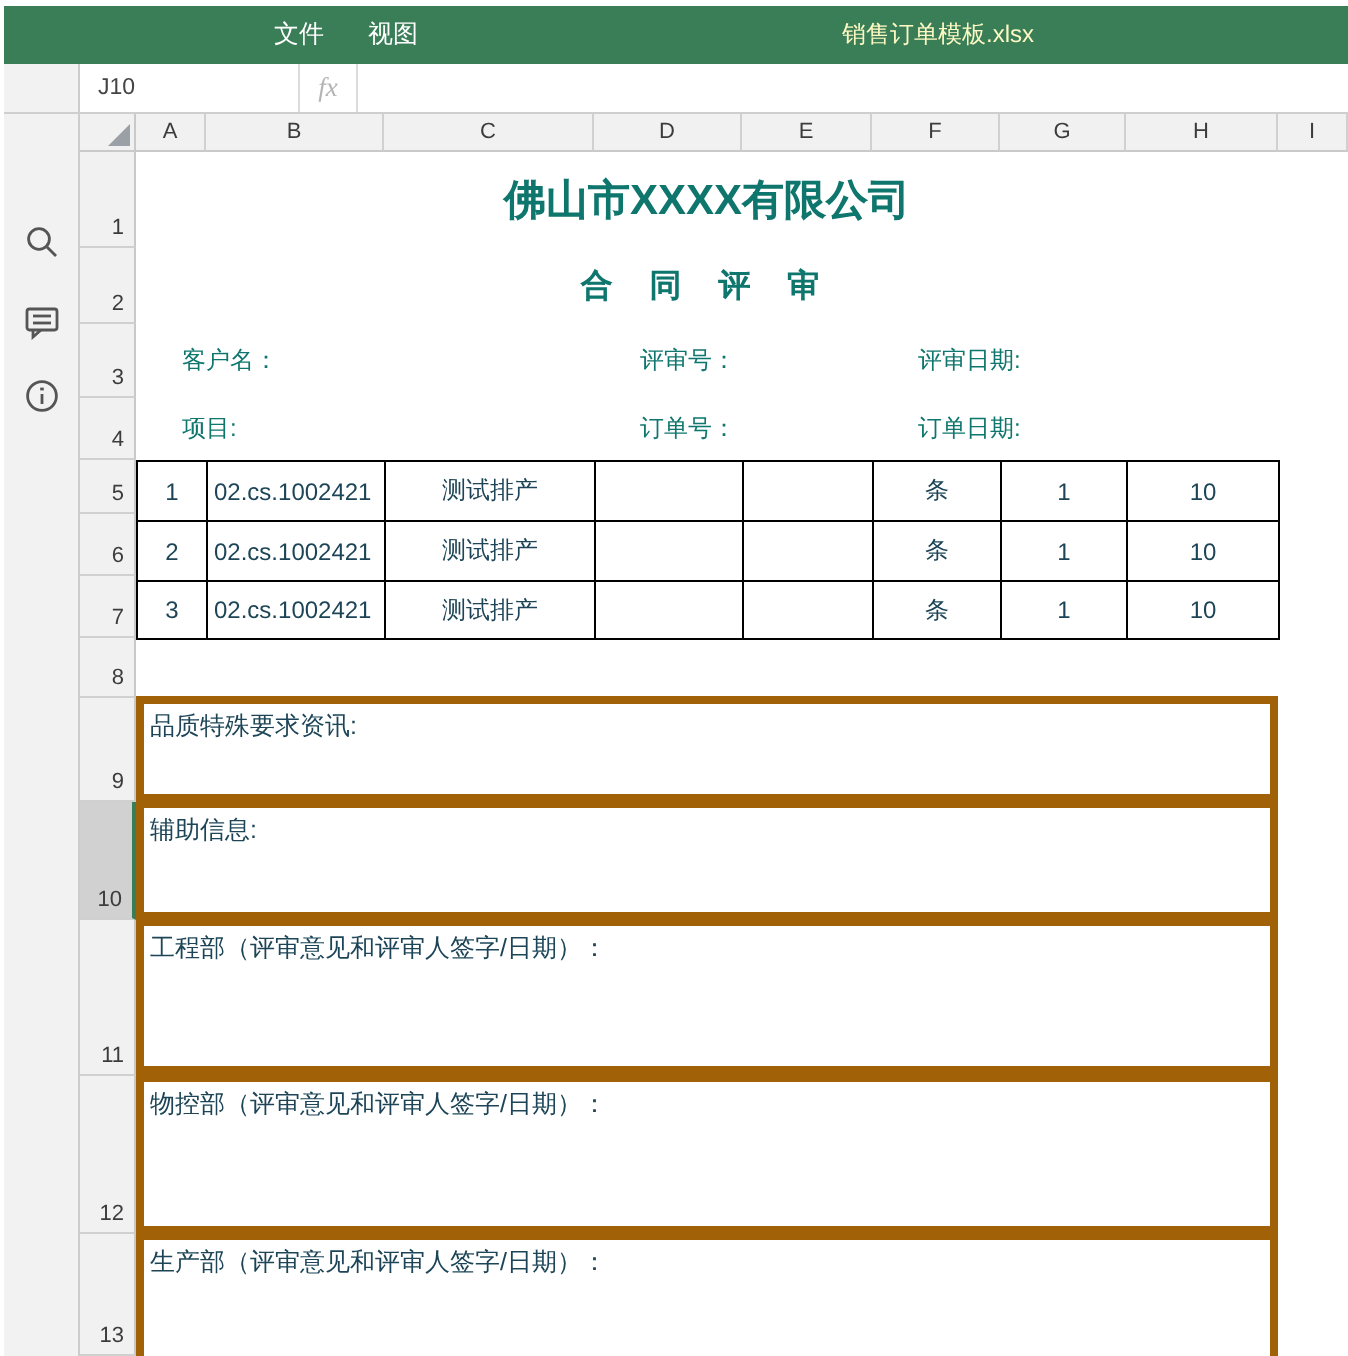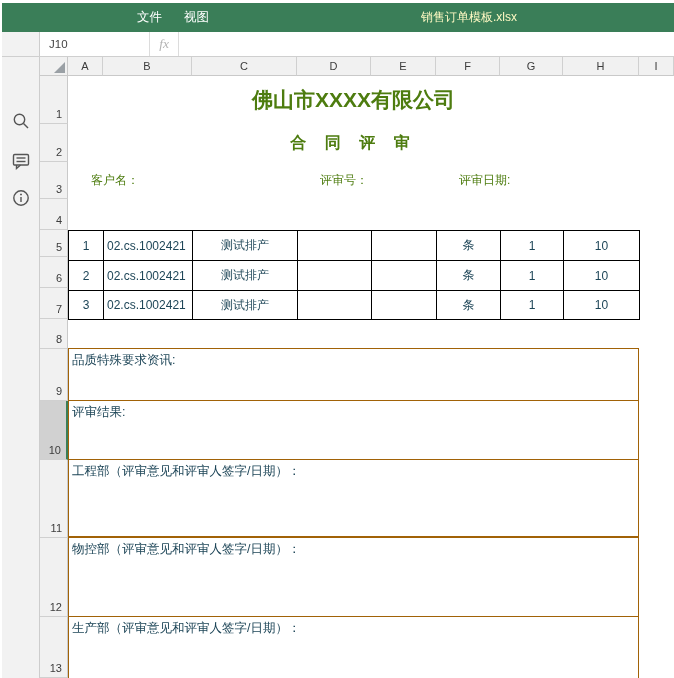--- a/index.html
+++ b/index.html
@@ -41,38 +41,38 @@
   .ch{height:19px;background:#f1f1f1;border-right:1px solid #d0d0d0;border-bottom:1px solid #c9c9c9;
       box-sizing:border-box;display:flex;align-items:center;justify-content:center;
       font-size:11px;color:#3c3c3c;}
   .rowheads{position:absolute;left:0;top:19px;width:28px;bottom:0;display:flex;flex-direction:column;}
   .rh{width:28px;background:#f1f1f1;border-right:1px solid #c9c9c9;border-bottom:1px solid #d0d0d0;
       box-sizing:border-box;display:flex;align-items:flex-end;justify-content:flex-end;
       padding:0 5px 3px 0;font-size:11px;color:#3c3c3c;}
   .rh.sel{background:#d1d1d1;border-right:2px solid #3a7e58;}
   
   .canvas{position:absolute;left:28px;top:19px;right:0;bottom:0;background:#fff;overflow:hidden;}
-  .cell-text{color:#4d7c0f;}
+  .cell-text{color:#0f766e;}
   .r1{position:absolute;top:0;left:0;width:571px;height:48px;display:flex;align-items:center;
       justify-content:center;font-size:21px;font-weight:bold;}
   .r2{position:absolute;top:48px;left:0;width:571px;height:38px;display:flex;align-items:center;
       justify-content:center;font-size:16px;font-weight:bold;letter-spacing:7px;}
   .inforow{position:absolute;left:0;width:571px;font-size:12px;margin-left:20px;}
   .r3{top:86px;height:37px;}
   .r4{top:123px;height:31px;}
   .inforow span{position:absolute;top:0;bottom:0;display:flex;align-items:center;white-space:nowrap;}
   .f-left{left:3px;} .f-mid{left:232px;} .f-right{left:371px;}
   
   .ptable{position:absolute;top:154px;left:0;border-collapse:collapse;table-layout:fixed;}
   .ptable td{border:1px solid #000;padding:0;font-size:12px;color:#1d4557;text-align:center;
              overflow:hidden;white-space:nowrap;}
   .ptable tr.hd td{font-weight:bold;}
   .ptable td.code{text-align:left;padding-left:3px;}
   
-  .section{position:absolute;left:0;width:571px;border:1px solid #a16207;box-sizing:border-box;
+  .section{position:absolute;left:0;width:571px;border:4px solid #a16207;box-sizing:border-box;
            font-size:12.5px;color:#1d4557;padding:3px 0 0 3px;background:#fff;}
   .s1{top:272px;height:53px;} .s2{top:324px;height:60px;} .s3{top:383px;height:78px;}
   .s4{top:461px;height:80px;} .s5{top:540px;height:66px;}
 </style>
 </head>
 <body>
 
 <div id="app">
 
   <div class="topbar">
@@ -149,20 +149,25 @@
     <div class="canvas">
 
       <div class="r1 cell-text">佛山市XXXX有限公司</div>
       <div class="r2 cell-text">合 同 评 审</div>
 
       <div class="inforow r3 cell-text">
         <span class="f-left">客户名：</span>
         <span class="f-mid">评审号：</span>
         <span class="f-right">评审日期:</span>
       </div>
+      <div class="inforow r4 cell-text">
+        <span class="f-left">项目:</span>
+        <span class="f-mid">订单号：</span>
+        <span class="f-right">订单日期:</span>
+      </div>
 
       <table class="ptable">
         <colgroup>
           <col style="width:35px;">
             <col style="width:89px;">
             <col style="width:105px;">
             <col style="width:74px;">
           <col style="width:65px;">
             <col style="width:64px;">
             <col style="width:63px;">
@@ -196,21 +201,21 @@
           <td></td>
           <td></td>
           <td>条</td>
           <td>1</td>
           <td>10</td>
         </tr>
       </tbody>
         </table>
 
       <div class="section s1">品质特殊要求资讯:</div>
-      <div class="section s2">评审结果:</div>
+      <div class="section s2">辅助信息:</div>
       <div class="section s3">工程部（评审意见和评审人签字/日期）：</div>
       <div class="section s4">物控部（评审意见和评审人签字/日期）：</div>
       <div class="section s5">生产部（评审意见和评审人签字/日期）：</div>
 
     </div>
   </div>
 
 </div>
 
 </body></html>

